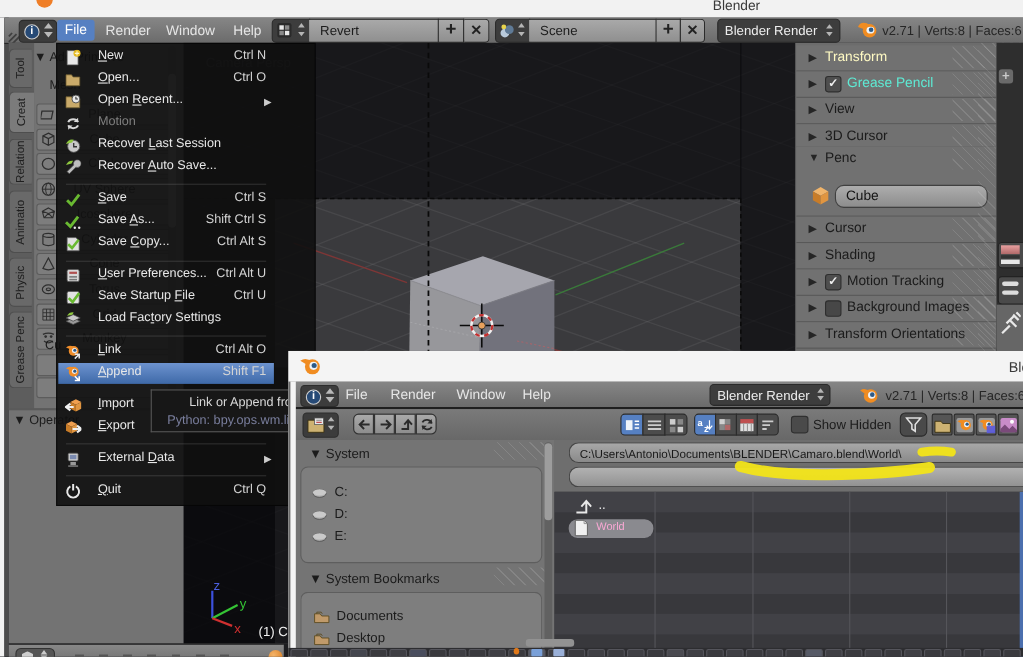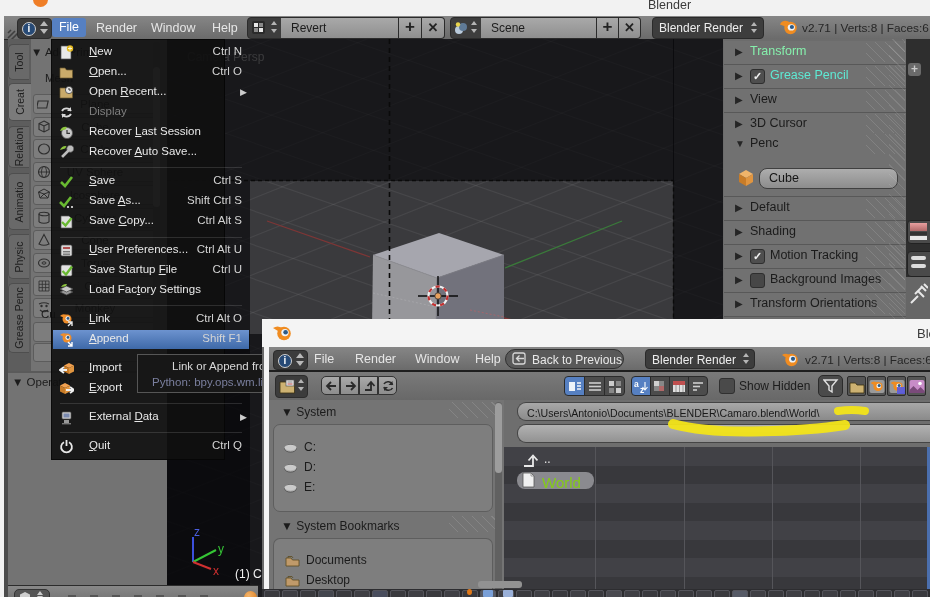--- a/index.html
+++ b/index.html
@@ -289,42 +289,42 @@
   <text x="27" y="497" fill="#4b5fe0" font-size="12" font-family="Liberation Sans">z</text>
   <text x="51" y="514" fill="#35c435" font-size="12" font-family="Liberation Sans">y</text>
   <text x="46" y="536" fill="#d03030" font-size="12" font-family="Liberation Sans">x</text>
  </svg>
  <div class="a" style="left:68px;top:528px;color:#f0f0f0;font-size:12px">(1) Cube</div>
 </div>
 
 <div class="a" id="npanel" style="left:723px;top:39px;width:183px;height:546px;background:#6c6c6c">
     <div class="a" style="left:1px;top:2px;width:182px;height:23px;background:#717171;border-bottom:1px solid #585858"></div>
     <div class="a" style="left:12px;top:7px;font-size:10px;color:#252525">▶</div>
-    <div class="a" style="left:27px;top:5px;font-size:12.5px;color:#86efac;white-space:nowrap">Transform</div>
+    <div class="a" style="left:27px;top:5px;font-size:12.5px;color:#fef9c3;white-space:nowrap">Transform</div>
     <div class="a" style="left:143px;top:3px;width:39px;height:20px;background:repeating-linear-gradient(45deg,transparent,transparent 6px,rgba(255,255,255,0.12) 6px,rgba(255,255,255,0.12) 7px)"></div>
     <div class="a" style="left:1px;top:25.5px;width:182px;height:23.5px;background:#717171;border-bottom:1px solid #585858"></div>
     <div class="a" style="left:12px;top:30.5px;font-size:10px;color:#252525">▶</div>
     <div class="a" style="left:27px;top:29.5px;width:13px;height:13px;background:#4e4e4e;border:1px solid #2e2e2e;border-radius:3px;text-align:center;line-height:12px;font-size:11px;font-weight:bold;color:#f0f0f0">✓</div>
     <div class="a" style="left:47px;top:28.5px;font-size:12.5px;color:#5eead4;white-space:nowrap">Grease Pencil</div>
     <div class="a" style="left:143px;top:26.5px;width:39px;height:20px;background:repeating-linear-gradient(45deg,transparent,transparent 6px,rgba(255,255,255,0.12) 6px,rgba(255,255,255,0.12) 7px)"></div>
     <div class="a" style="left:1px;top:49.5px;width:182px;height:23.5px;background:#717171;border-bottom:1px solid #585858"></div>
     <div class="a" style="left:12px;top:54.5px;font-size:10px;color:#252525">▶</div>
     <div class="a" style="left:27px;top:52.5px;font-size:12.5px;color:#1b1b1b;white-space:nowrap">View</div>
     <div class="a" style="left:143px;top:50.5px;width:39px;height:20px;background:repeating-linear-gradient(45deg,transparent,transparent 6px,rgba(255,255,255,0.12) 6px,rgba(255,255,255,0.12) 7px)"></div>
     <div class="a" style="left:1px;top:73.5px;width:182px;height:20px;background:#717171;border-bottom:1px solid #585858"></div>
     <div class="a" style="left:12px;top:78.5px;font-size:10px;color:#252525">▶</div>
     <div class="a" style="left:27px;top:76.5px;font-size:12.5px;color:#1b1b1b;white-space:nowrap">3D Cursor</div>
     <div class="a" style="left:143px;top:74.5px;width:39px;height:20px;background:repeating-linear-gradient(45deg,transparent,transparent 6px,rgba(255,255,255,0.12) 6px,rgba(255,255,255,0.12) 7px)"></div>
     <div class="a" style="left:1px;top:94px;width:182px;height:63px;background:#717171;border-bottom:1px solid #585858"></div>
     <div class="a" style="left:12px;top:99px;font-size:10px;color:#252525">▼</div>
     <div class="a" style="left:27px;top:97px;font-size:12.5px;color:#1b1b1b;white-space:nowrap">Penc</div>
     <div class="a" style="left:143px;top:95px;width:39px;height:20px;background:repeating-linear-gradient(45deg,transparent,transparent 6px,rgba(255,255,255,0.12) 6px,rgba(255,255,255,0.12) 7px)"></div>
     <div class="a" style="left:1px;top:157.5px;width:182px;height:23.5px;background:#717171;border-bottom:1px solid #585858"></div>
     <div class="a" style="left:12px;top:162.5px;font-size:10px;color:#252525">▶</div>
-    <div class="a" style="left:27px;top:160.5px;font-size:12.5px;color:#1b1b1b;white-space:nowrap">Default</div>
+    <div class="a" style="left:27px;top:160.5px;font-size:12.5px;color:#1b1b1b;white-space:nowrap">Cursor</div>
     <div class="a" style="left:143px;top:158.5px;width:39px;height:20px;background:repeating-linear-gradient(45deg,transparent,transparent 6px,rgba(255,255,255,0.12) 6px,rgba(255,255,255,0.12) 7px)"></div>
     <div class="a" style="left:1px;top:181.5px;width:182px;height:23.5px;background:#717171;border-bottom:1px solid #585858"></div>
     <div class="a" style="left:12px;top:186.5px;font-size:10px;color:#252525">▶</div>
     <div class="a" style="left:27px;top:184.5px;font-size:12.5px;color:#1b1b1b;white-space:nowrap">Shading</div>
     <div class="a" style="left:143px;top:182.5px;width:39px;height:20px;background:repeating-linear-gradient(45deg,transparent,transparent 6px,rgba(255,255,255,0.12) 6px,rgba(255,255,255,0.12) 7px)"></div>
     <div class="a" style="left:1px;top:205.5px;width:182px;height:23.5px;background:#717171;border-bottom:1px solid #585858"></div>
     <div class="a" style="left:12px;top:210.5px;font-size:10px;color:#252525">▶</div>
     <div class="a" style="left:27px;top:209.5px;width:13px;height:13px;background:#4e4e4e;border:1px solid #2e2e2e;border-radius:3px;text-align:center;line-height:12px;font-size:11px;font-weight:bold;color:#f0f0f0">✓</div>
     <div class="a" style="left:47px;top:208.5px;font-size:12.5px;color:#1b1b1b;white-space:nowrap">Motion Tracking</div>
     <div class="a" style="left:143px;top:206.5px;width:39px;height:20px;background:repeating-linear-gradient(45deg,transparent,transparent 6px,rgba(255,255,255,0.12) 6px,rgba(255,255,255,0.12) 7px)"></div>
@@ -371,21 +371,21 @@
   <svg class="a" style="left:4px;top:2px" width="12" height="9">
         <path d="M6 0 L11 2.5 L6 5 L1 2.5 Z M1 2.5 L6 5 L6 9 L1 6.5 Z M6 5 L11 2.5 L11 6.5 L6 9" fill="#cfcfcf"></path>
       </svg>
   <div class="a" style="left:22px;top:1px;width:0;height:0;border-left:3px solid transparent;border-right:3px solid transparent;border-bottom:4px solid #ccc"></div>
   <div class="a" style="left:22px;top:6px;width:0;height:0;border-left:3px solid transparent;border-right:3px solid transparent;border-top:4px solid #ccc"></div>
  </div>
  <div class="a" style="left:60px;top:9px;width:150px;height:3px;background:repeating-linear-gradient(90deg,#555 0 8px,transparent 8px 22px)"></div>
  <div class="a" style="left:236px;top:5px;width:13px;height:13px;border-radius:50%;background:radial-gradient(circle at 35% 35%,#f4b46a,#d87615)"></div>
 </div>
 
-<div class="a" id="filemenu" style="left:51px;top:39px;width:174px;height:421px;background:rgba(16,16,16,0.9);border:1px solid rgba(0,0,0,0.6);box-sizing:border-box">
+<div class="a" id="filemenu" style="left:51px;top:39px;width:236px;height:421px;background:rgba(16,16,16,0.9);border:1px solid rgba(0,0,0,0.6);box-sizing:border-box">
     <div class="a" style="left:7px;top:5px;width:15px;height:15px"><svg width="15" height="15">
         <path d="M2 1 h7 l3 3 v10 h-10 z" fill="#e8e8e8" stroke="#555" stroke-width="0.7"></path>
         <circle cx="11" cy="3.5" r="3.2" fill="#e3b81f"></circle>
         <path d="M11 1.5 v4 M9 3.5 h4" stroke="#fff8d0" stroke-width="1"></path>
       </svg></div>
     <div class="a" style="left:37px;top:5px;font-size:11.5px;color:#e8e8e8;white-space:nowrap"><u>N</u>ew</div>
     <div class="a" style="left:0;top:5px;width:190px;text-align:right;font-size:11.5px;color:#d4d4d4;white-space:nowrap">Ctrl N</div>
     <div class="a" style="left:7px;top:25px;width:15px;height:15px"><svg width="15" height="15">
         <path d="M1 3 h5 l1.5 2 h6 v8 h-12.5 z" fill="#c9aa6a" stroke="#6b5a2e" stroke-width="0.7"></path>
       </svg></div>
@@ -396,21 +396,21 @@
         <circle cx="10" cy="5" r="3.6" fill="#e8e8e8" stroke="#444" stroke-width="0.8"></circle>
         <path d="M10 3 v2 h1.8" stroke="#333" stroke-width="1" fill="none"></path>
       </svg></div>
     <div class="a" style="left:37px;top:45px;font-size:11.5px;color:#e8e8e8;white-space:nowrap">Open <u>R</u>ecent...</div>
     <div class="a" style="left:188px;top:47px;font-size:9px;color:#ccc">▶</div>
     <div class="a" style="left:7px;top:65px;width:15px;height:15px"><svg width="15" height="15">
         <path d="M3 6 a5 4.5 0 0 1 9 0 M12 9 a5 4.5 0 0 1 -9 0" stroke="#d8d8d8" stroke-width="1.8" fill="none"></path>
         <path d="M12 2 v4 h-4" fill="#d8d8d8"></path>
         <path d="M3 13 v-4 h4" fill="#d8d8d8"></path>
       </svg></div>
-    <div class="a" style="left:37px;top:65px;font-size:11.5px;color:#7f7f7f;white-space:nowrap">Display</div>
+    <div class="a" style="left:37px;top:65px;font-size:11.5px;color:#7f7f7f;white-space:nowrap">Motion</div>
     <div class="a" style="left:7px;top:84.5px;width:15px;height:15px"><svg width="15" height="15">
         <circle cx="8" cy="8" r="5.5" fill="#c9c9c9" stroke="#555" stroke-width="0.8"></circle>
         <path d="M8 5 v3.4 h3" stroke="#333" stroke-width="1.2" fill="none"></path>
         <path d="M1 6 q2 -5 7 -4 l-1.5 2.5 z" fill="#8ec63f"></path>
       </svg></div>
     <div class="a" style="left:37px;top:84.5px;font-size:11.5px;color:#e8e8e8;white-space:nowrap">Recover <u>L</u>ast Session</div>
     <div class="a" style="left:7px;top:104.5px;width:15px;height:15px"><svg width="15" height="15">
         <path d="M4 13 l6 -6 a3.5 3.5 0 1 0 -2 -2 l-6 6 z" fill="#bdbdbd" stroke="#555" stroke-width="0.7"></path>
         <path d="M1 5 q2 -4.5 6.5 -3.8 l-1.4 2.4 z" fill="#8ec63f"></path>
       </svg></div>
@@ -527,27 +527,20 @@
     <div class="a" style="left:7px;top:28px;width:661px;height:25px;background:linear-gradient(#868686,#6b6b6b);border-bottom:2px solid #1e1e1e;box-sizing:border-box">
       <div class="a" style="left:4px;top:3px;width:33px;height:18px;background:#3c3c3c;border:1px solid #2c2c2c;border-radius:4px">
         <div class="a" style="left:4px;top:2.5px;width:12px;height:12px;border-radius:50%;background:#274a76;border:1px solid #cfcfcf;color:#fff;font-size:10px;font-weight:bold;text-align:center;line-height:12px">i</div>
         <div class="a" style="left:22px;top:2px;width:0;height:0;border-left:4px solid transparent;border-right:4px solid transparent;border-bottom:5px solid #b9b9b9"></div>
         <div class="a" style="left:22px;top:10px;width:0;height:0;border-left:4px solid transparent;border-right:4px solid transparent;border-top:5px solid #b9b9b9"></div>
       </div>
       <div class="ltxt a" style="left:45px;top:5px;font-size:12.5px">File</div>
       <div class="ltxt a" style="left:86px;top:5px;font-size:12.5px">Render</div>
       <div class="ltxt a" style="left:146px;top:5px;font-size:12.5px">Window</div>
       <div class="ltxt a" style="left:206px;top:5px;font-size:12.5px">Help</div>
-      <div class="a" style="left:236px;top:2px;width:119px;height:20px;background:#595959;border:1px solid #303030;border-radius:10px;box-sizing:border-box">
-        <svg class="a" style="left:6px;top:2px" width="15" height="14">
-          <rect x="1" y="1" width="12" height="11" rx="2" fill="none" stroke="#d8d8d8" stroke-width="1.3"></rect>
-          <path d="M12 6.5 h-7 m2.5 -3 l-3 3 l3 3" stroke="#d8d8d8" stroke-width="1.3" fill="none"></path>
-        </svg>
-        <div class="a" style="left:26px;top:3px;font-size:12px;color:#e8e8e8;white-space:nowrap">Back to Previous</div>
-      </div>
       <div class="a" style="left:376px;top:2px;width:110px;height:20px;background:#3d3d3d;border:1px solid #2a2a2a;border-radius:4px;box-sizing:border-box">
         <div class="a" style="left:0;width:96px;top:3px;text-align:center;color:#ededed;font-size:12px">Blender Render</div>
         <div class="a" style="left:97px;top:3px;width:0;height:0;border-left:3.5px solid transparent;border-right:3.5px solid transparent;border-bottom:4.5px solid #b5b5b5"></div>
         <div class="a" style="left:97px;top:10px;width:0;height:0;border-left:3.5px solid transparent;border-right:3.5px solid transparent;border-top:4.5px solid #b5b5b5"></div>
       </div>
       <svg class="a" style="left:511px;top:3px" width="20" height="18" viewBox="0 0 20 18">
         <circle cx="11.5" cy="10" r="6.2" fill="#f08c21"></circle>
         <path d="M2 5 Q6 2 11 6 L8 9 Z" fill="#f08c21"></path>
         <circle cx="12.5" cy="9.2" r="3.4" fill="#eef3f8"></circle>
         <circle cx="13" cy="8.8" r="2.1" fill="#2d5a87"></circle>
@@ -738,21 +731,21 @@
       <div class="a" style="left:356px;top:0;width:1px;height:150px;background:#55555a"></div>
       <svg class="a" style="left:18px;top:6px" width="16" height="15">
         <path d="M2 13 h9 v-9 m-4.5 3.5 l4.5 -5 l4.5 5" stroke="#e8e8e8" stroke-width="1.8" fill="none"></path>
       </svg>
       <div class="a" style="left:40px;top:5px;font-size:12px;color:#e8e8e8">..</div>
       <div class="a" style="left:13px;top:25px;width:77px;height:17px;background:#8a8a8f;border-radius:8px"></div>
       <svg class="a" style="left:17px;top:25px" width="15" height="16">
         <path d="M2 1 h8 l3 3 v11 h-11 z" fill="#f0f0f0" stroke="#555" stroke-width="0.8"></path>
         <path d="M10 1 v3 h3" fill="none" stroke="#888" stroke-width="0.8"></path>
       </svg>
-      <div class="a" style="left:38px;top:27px;font-size:15px;color:#84cc16">World</div>
+      <div class="a" style="left:38px;top:27px;font-size:10px;color:#f9a8d4">World</div>
       <div class="a" style="left:423px;top:0;width:3px;height:150px;background:#4b6fae"></div>
     </div>
     <div class="a" style="left:0;top:270px;width:668px;height:8px;background:#2d2d30;overflow:hidden" id="botbar">
       <div class="a" style="left:2px;top:1px;width:14px;height:12px;background:#3a3a3e;border:1px solid #55555c;border-radius:2px"></div>
       <div class="a" style="left:20px;top:1px;width:14px;height:12px;background:#3f3f44;border:1px solid #55555c;border-radius:2px"></div>
       <div class="a" style="left:38px;top:1px;width:14px;height:12px;background:#3a3a3e;border:1px solid #55555c;border-radius:2px"></div>
       <div class="a" style="left:56px;top:1px;width:14px;height:12px;background:#44464e;border:1px solid #55555c;border-radius:2px"></div>
       <div class="a" style="left:74px;top:1px;width:14px;height:12px;background:#3a3a3e;border:1px solid #55555c;border-radius:2px"></div>
       <div class="a" style="left:92px;top:1px;width:14px;height:12px;background:#3f3f44;border:1px solid #55555c;border-radius:2px"></div>
       <div class="a" style="left:110px;top:1px;width:14px;height:12px;background:#4a4e5e;border:1px solid #55555c;border-radius:2px"></div>

